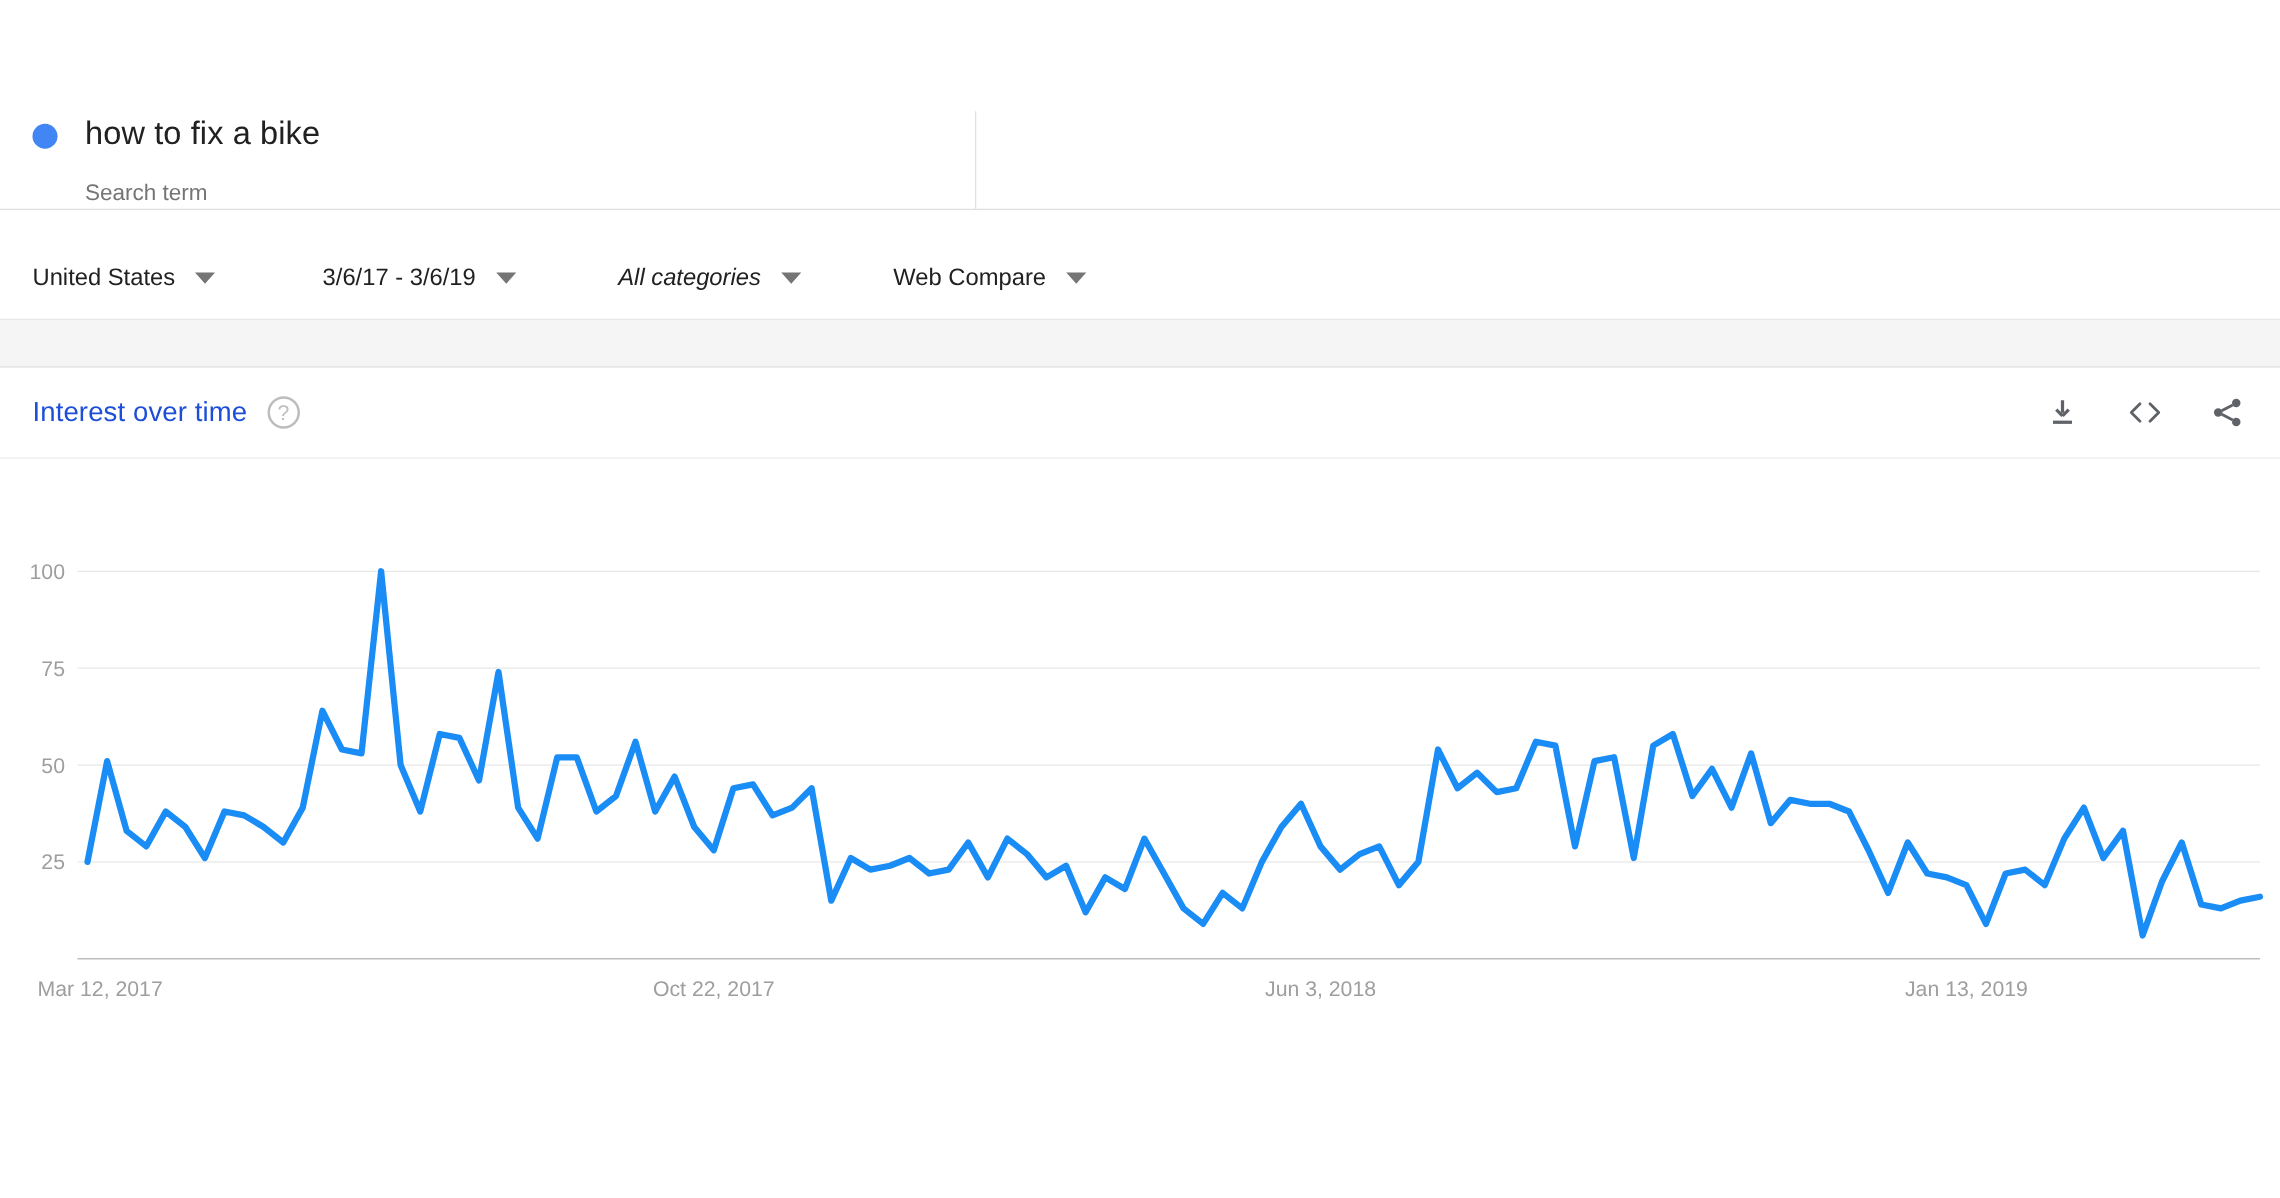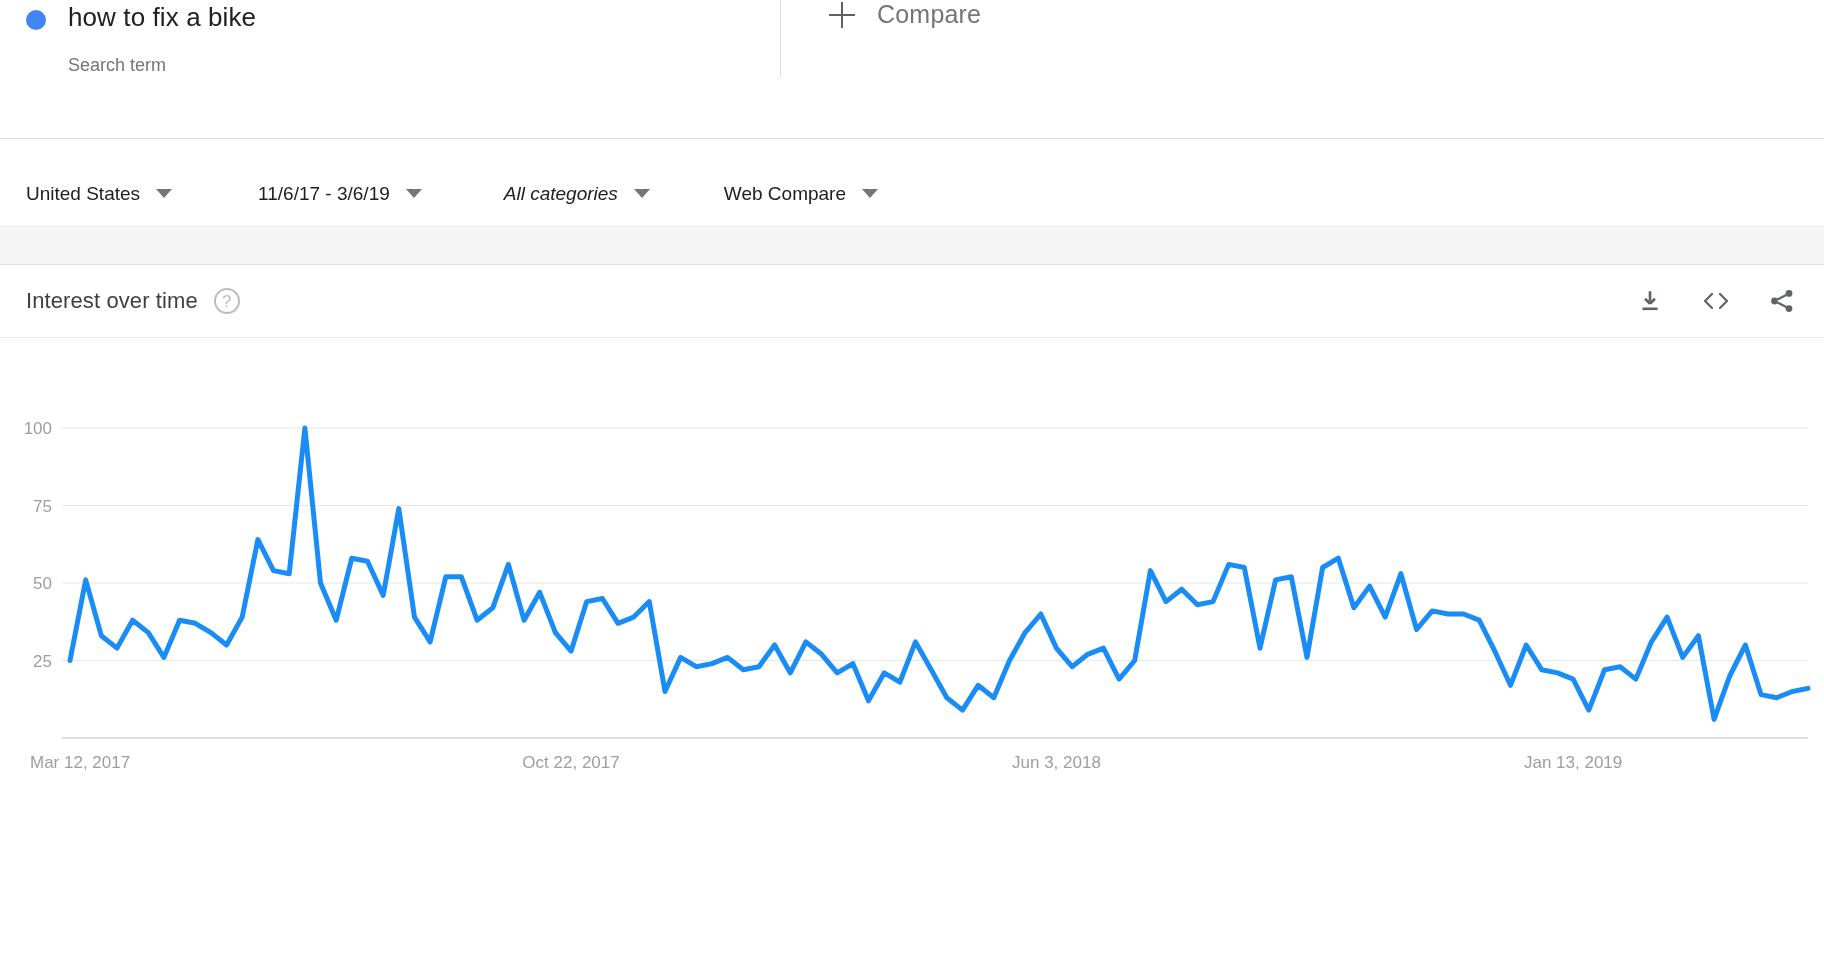--- a/index.html
+++ b/index.html
@@ -13,22 +13,22 @@
     height: 958px;
     font-family: "Liberation Sans", "DejaVu Sans", sans-serif;
     color: #202124;
     overflow: hidden;
     -webkit-font-smoothing: antialiased;
   }
 
   
   .term-bar {
     display: flex;
-    align-items: flex-start;
-    height: 139px;
+    align-items: flex-end;
+    height: 168px;
     border-bottom: 1px solid #e0e0e0;
     box-sizing: border-box;
   }
   .term-cell {
     width: 781px;
     box-sizing: border-box;
     border-right: 1px solid #e0e0e0;
     display: flex;
     align-items: center;
     padding-left: 26px;
@@ -140,21 +140,21 @@
   .card-head {
     height: 73px;
     box-sizing: border-box;
     border-bottom: 1px solid #ebebeb;
     display: flex;
     align-items: center;
     padding: 0 26px;
   }
   .card-title {
     font-size: 22px;
-    color: #404040;
+    color: #1d4ed8;
     letter-spacing: .1px;
   }
   .help-icon {
     width: 26px; height: 26px;
     border: 2px solid #bdbdbd;
     border-radius: 50%;
     color: #bdbdbd;
     font-size: 17px;
     line-height: 24px;
     text-align: center;
@@ -203,35 +203,29 @@
 <div class="term-bar">
   <div class="term-cell">
     <div class="term-inner">
       <span class="term-dot"></span>
       <div class="term-texts">
         <div class="term-title">how to fix a bike</div>
         <div class="term-sub">Search term</div>
       </div>
     </div>
   </div>
-  <div class="compare-cell">
-    <button class="compare-btn">
-      <span class="plus-icon"></span>
-      <span class="compare-label">Compare</span>
-    </button>
-  </div>
 </div>
 
 <div class="filter-bar">
   <div class="filter f-region">
     <span class="filter-label">United States</span>
     <span class="caret"></span>
   </div>
   <div class="filter f-time">
-    <span class="filter-label">11/6/17 - 3/6/19</span>
+    <span class="filter-label">3/6/17 - 3/6/19</span>
     <span class="caret"></span>
   </div>
   <div class="filter f-cat">
     <span class="filter-label">All categories</span>
     <span class="caret"></span>
   </div>
   <div class="filter f-type">
     <span class="filter-label">Web Compare</span>
     <span class="caret"></span>
   </div>

